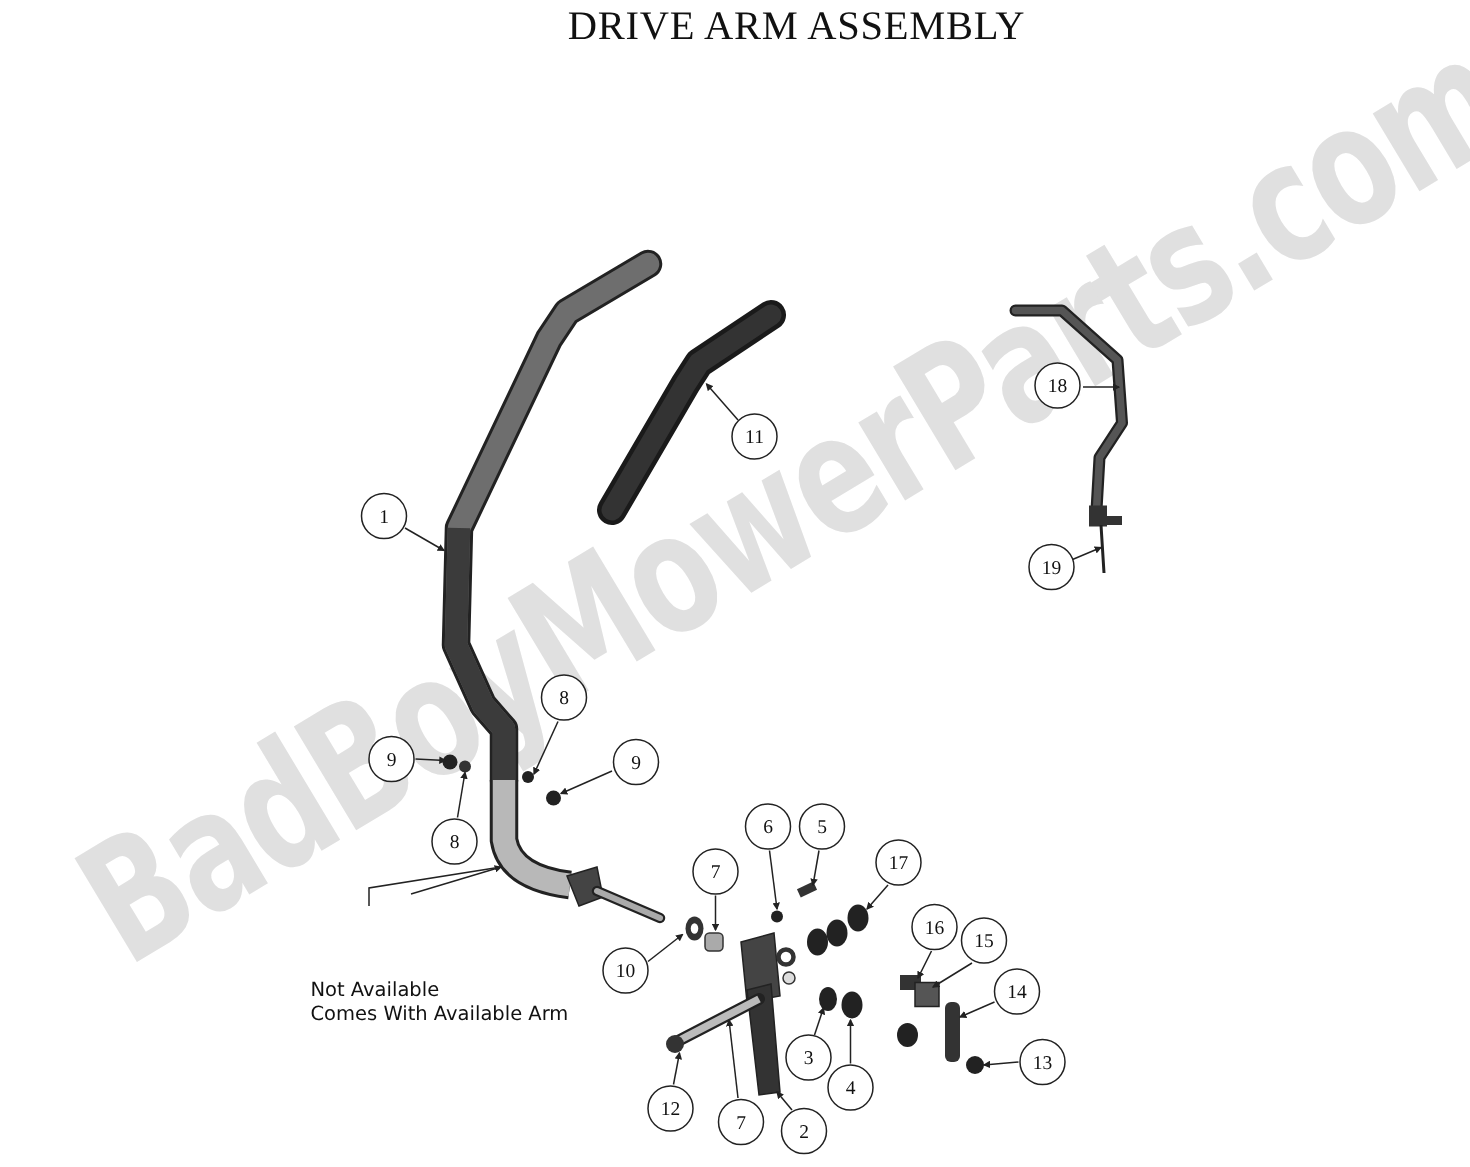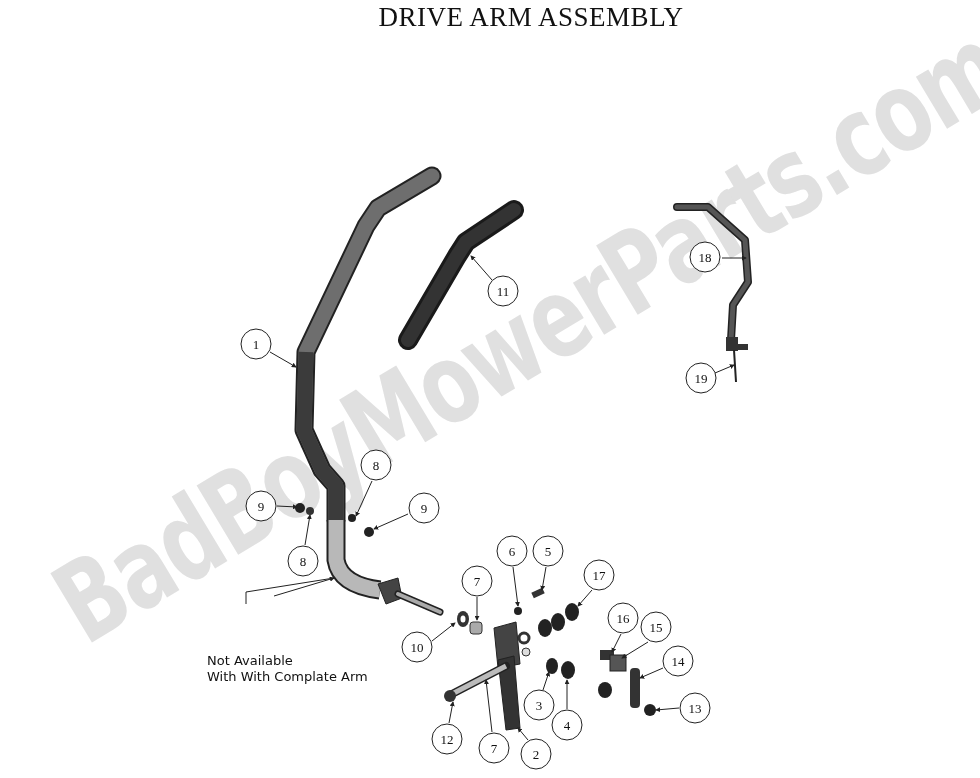--- a/index.html
+++ b/index.html
@@ -206,14 +206,14 @@
       </g>
     <g>
         <circle cx="536" cy="754" r="15" fill="#fff" stroke="#222"></circle>
         <text class="callout-text" x="536" y="754">2</text>
       </g>
   </g>
 </svg>
 
 <div class="note">
   <div>Not Available</div>
-  <div>With With Complate Arm</div>
+  <div>Comes With Available Arm</div>
 </div>
 
 </body></html>

